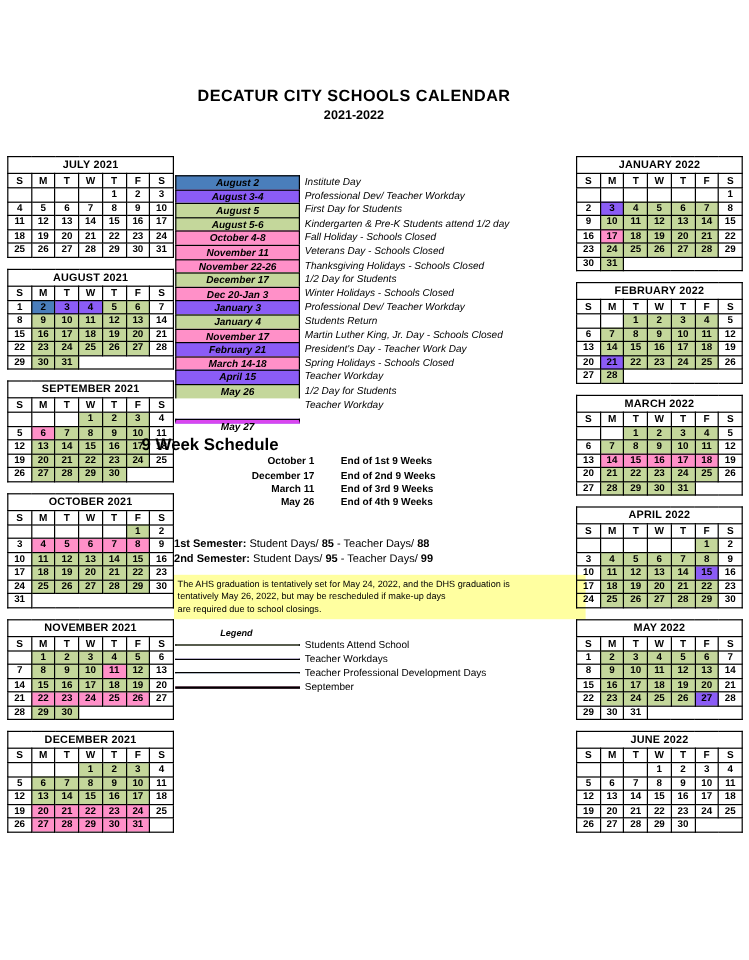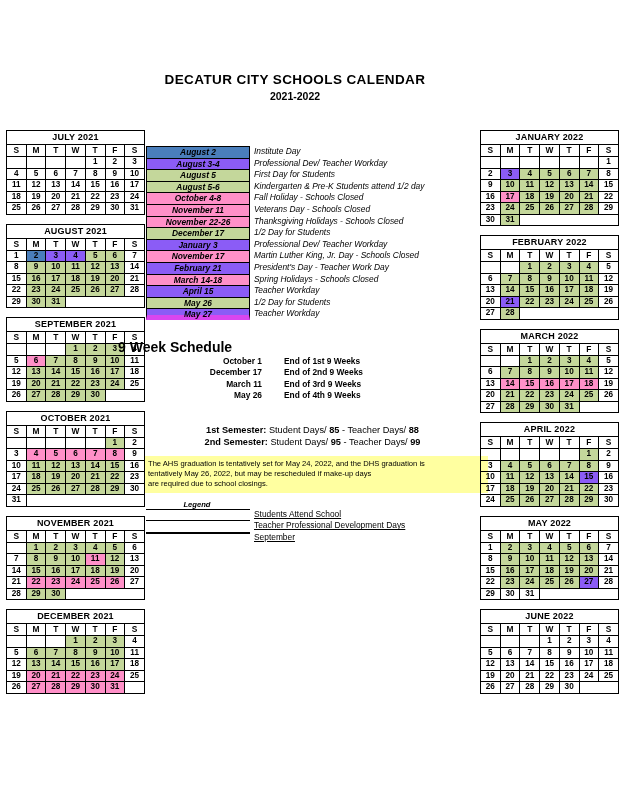--- a/index.html
+++ b/index.html
@@ -34,46 +34,46 @@
   .g{background:#c4d79b;}
   .c{background:#8b5cf6;}
   .b{background:#4a7ebb;}
   .p{background:#ff90c8;}
 
   
   #key{margin-top:16px;font-style:italic;}
   .key-row{display:flex;align-items:stretch;height:11.6px;}
   .key-swatch{width:102px;border:1px solid #000;border-bottom:none;
     font-size:8.4px;font-weight:bold;text-align:center;line-height:11.6px;}
-  .key-row:last-child .key-swatch{border-bottom:5px solid #d946ef;}
+  .key-row:last-child .key-swatch{border-bottom:3px solid #d946ef;margin-top:17px;}
   .key-text{font-size:8.4px;line-height:11.6px;padding-left:4px;white-space:nowrap;}
 
   
   #nineweek{margin-top:19px;}
   #nineweek-title{font-size:14px;font-weight:bold;text-align:left;
     margin-left:-28px;margin-bottom:1px;}
   .nw-row{display:flex;font-size:8.4px;font-weight:bold;line-height:11.4px;}
   .nw-date{width:116px;text-align:right;padding-right:0;}
   .nw-desc{padding-left:22px;}
 
   
   #semesters{margin-top:22px;}
-  .sem-line{font-size:9.2px;line-height:12.5px;margin-left:-1px;text-align:center;}
+  .sem-line{font-size:9.2px;line-height:12.5px;margin-left:-1px;}
   .sem-line b{font-weight:bold;}
 
   
   #note{background:#ffffa0;margin-top:7px;margin-left:-1px;width:340px;
     padding:3px 0 3px 3px;}
   .note-line{font-size:7.6px;line-height:10.4px;}
 
   
   #legend{margin-top:7px;}
   #legend-label{font-size:7.6px;font-style:italic;font-weight:bold;
     width:102px;text-align:center;}
-  .lg-row{display:flex;align-items:flex-start;height:11.6px;text-decoration:underline;}
+  .lg-row{display:flex;align-items:center;height:11.6px;}
   .lg-swatch{width:102px;border:1px solid #000;border-bottom:none;}
   .lg-row:last-child .lg-swatch{border-bottom:1px solid #000;}
   .lg-text{font-size:8.4px;line-height:11.6px;padding-left:4px;white-space:nowrap;}
 </style>
 </head>
 <body>
 
 <div id="page">
 
   <div id="title-block">
@@ -500,22 +500,30 @@
         </div>
         <div class="key-row">
           <div class="key-swatch p">November 22-26</div>
           <div class="key-text">Thanksgiving Holidays - Schools Closed</div>
         </div>
         <div class="key-row">
           <div class="key-swatch g">December 17</div>
           <div class="key-text">1/2 Day for Students</div>
         </div>
         <div class="key-row">
+          <div class="key-swatch p">Dec 20-Jan 3</div>
+          <div class="key-text">Winter Holidays - Schools Closed</div>
+        </div>
+        <div class="key-row">
           <div class="key-swatch c">January 3</div>
           <div class="key-text">Professional Dev/ Teacher Workday</div>
+        </div>
+        <div class="key-row">
+          <div class="key-swatch g">January 4</div>
+          <div class="key-text">Students Return</div>
         </div>
         <div class="key-row">
           <div class="key-swatch p">November 17</div>
           <div class="key-text">Martin Luther King, Jr. Day - Schools Closed</div>
         </div>
         <div class="key-row">
           <div class="key-swatch c">February 21</div>
           <div class="key-text">President's Day - Teacher Work Day</div>
         </div>
         <div class="key-row">
@@ -570,20 +578,24 @@
     </div>
 
     <div id="legend">
       <div id="legend-label">Legend</div>
       <div id="legend-rows">
           <div class="lg-row">
             <div class="lg-swatch g"></div>
             <div class="lg-text">Students Attend School</div>
           </div>
           <div class="lg-row">
+            <div class="lg-swatch c"></div>
+            <div class="lg-text">Teacher Workdays</div>
+          </div>
+          <div class="lg-row">
             <div class="lg-swatch b"></div>
             <div class="lg-text">Teacher Professional Development Days</div>
           </div>
           <div class="lg-row">
             <div class="lg-swatch p"></div>
             <div class="lg-text">September</div>
           </div>
         </div>
     </div>
 

